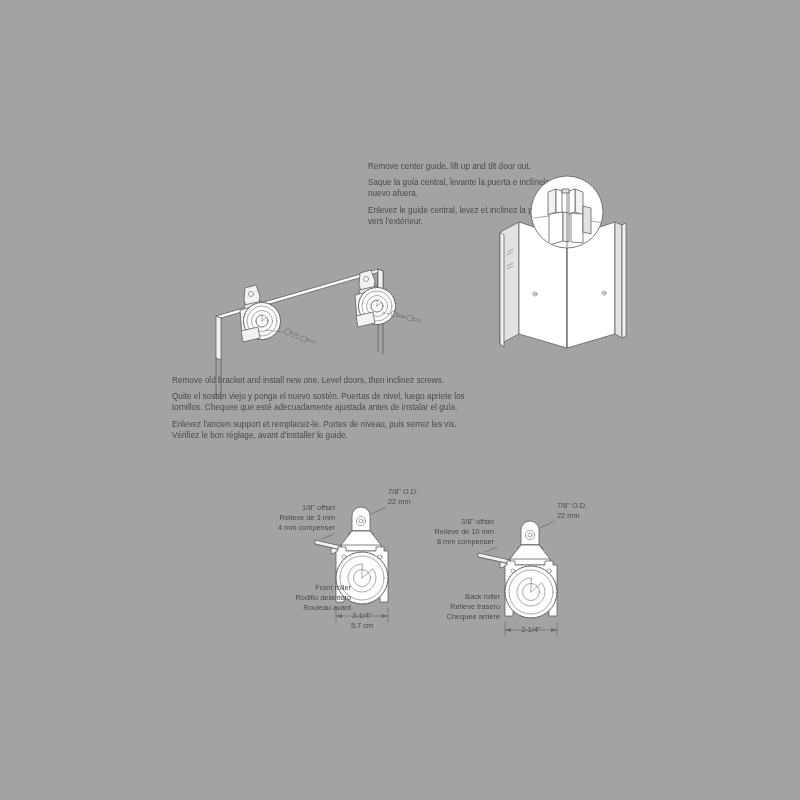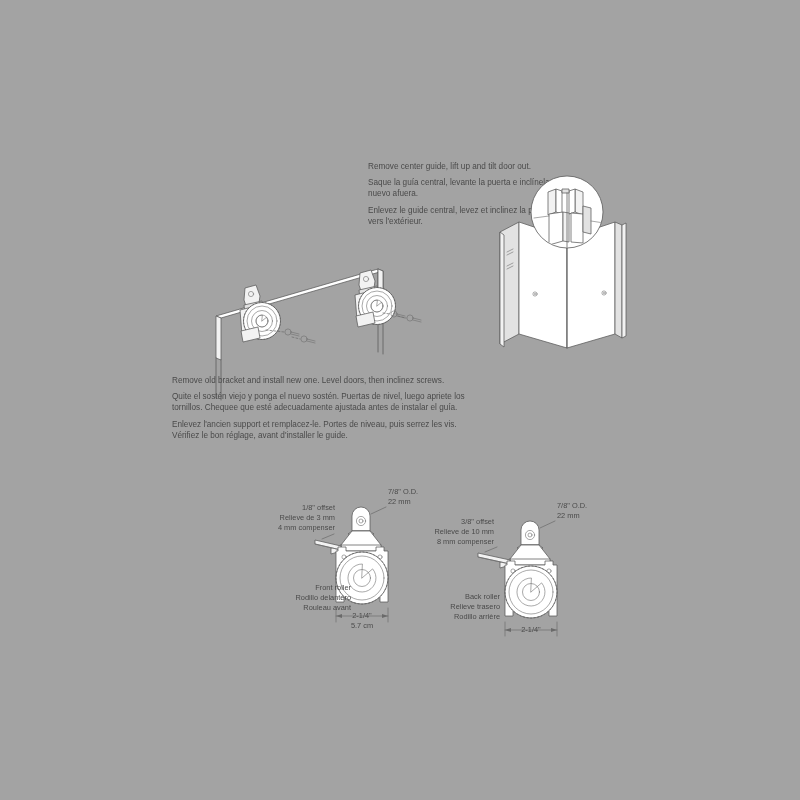--- a/index.html
+++ b/index.html
@@ -346,20 +346,20 @@
   </div>
 
   <div class="callout" style="left:557px; top:501px;">
     <div>7/8" O.D.</div>
     <div>22 mm</div>
   </div>
 
   <div class="callout right" style="left:390px; top:592px; width:110px;">
     <div>Back roller</div>
     <div>Relieve trasero</div>
-    <div>Rodillo arrière</div>
+    <div>Chequee arrière</div>
   </div>
 
   <div class="callout center" style="left:506px; top:625px; width:50px;">
     <div>2-1/4"</div>
   </div>
 
 </div>
 
 </body></html>

